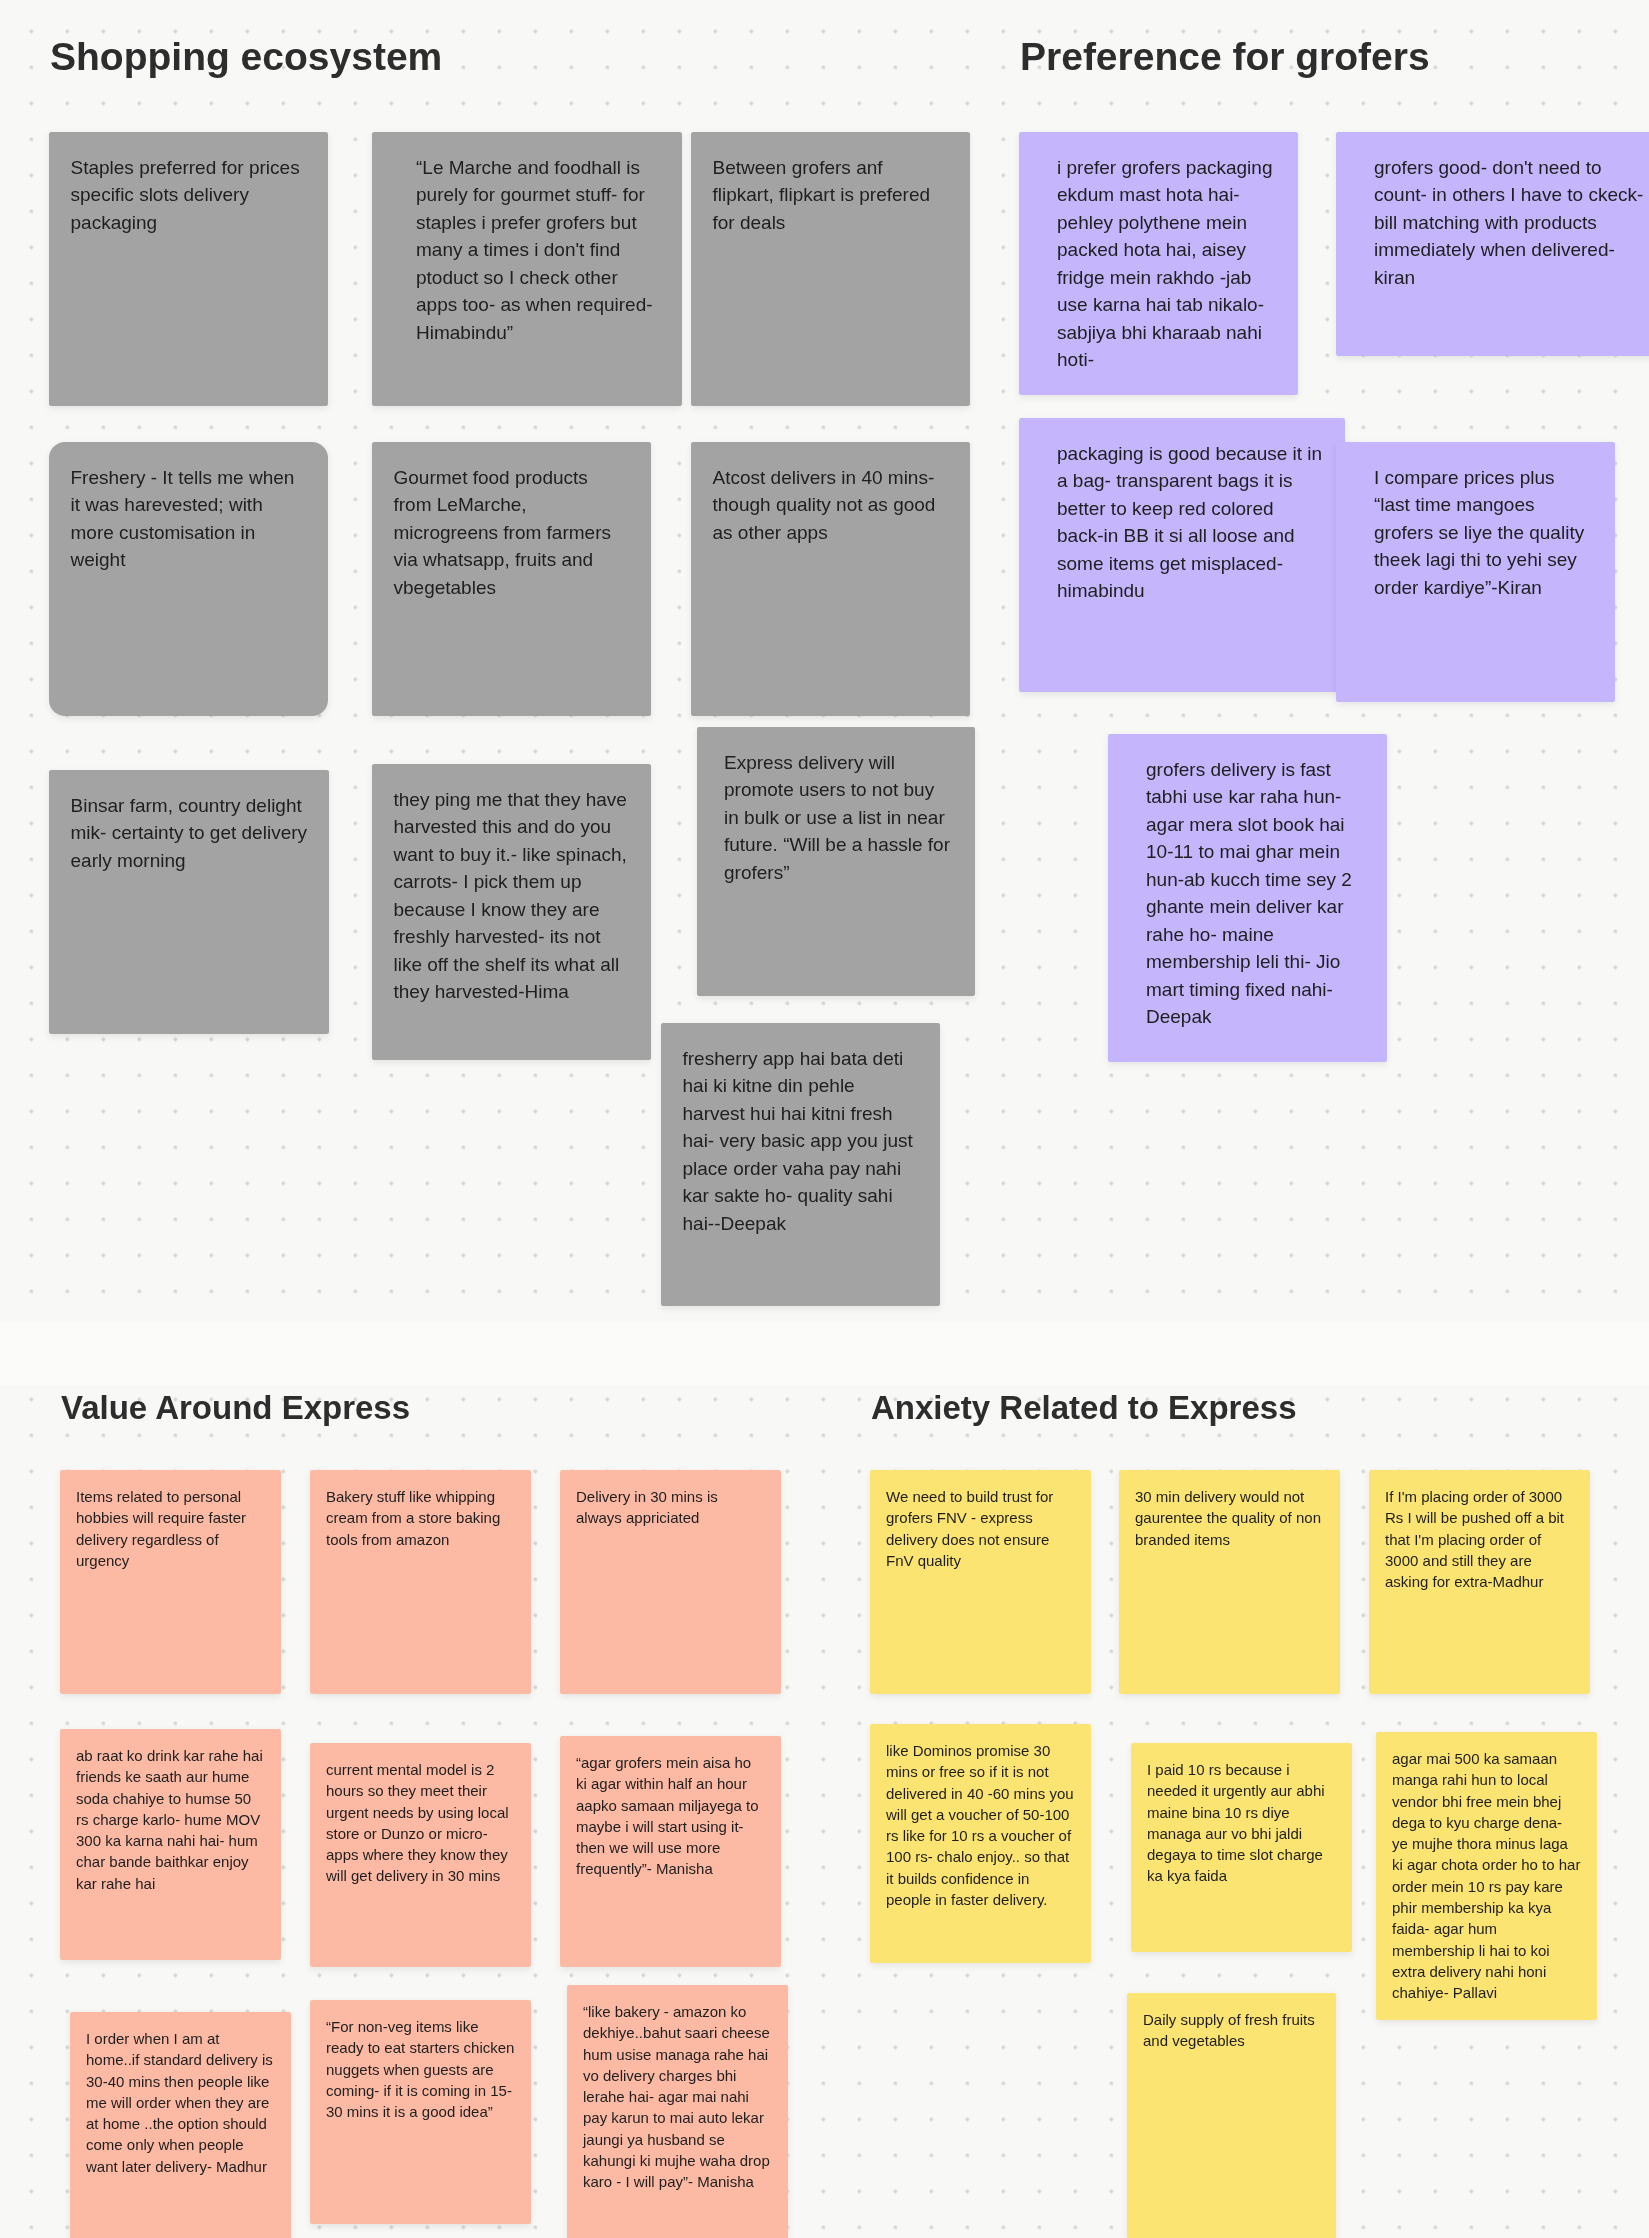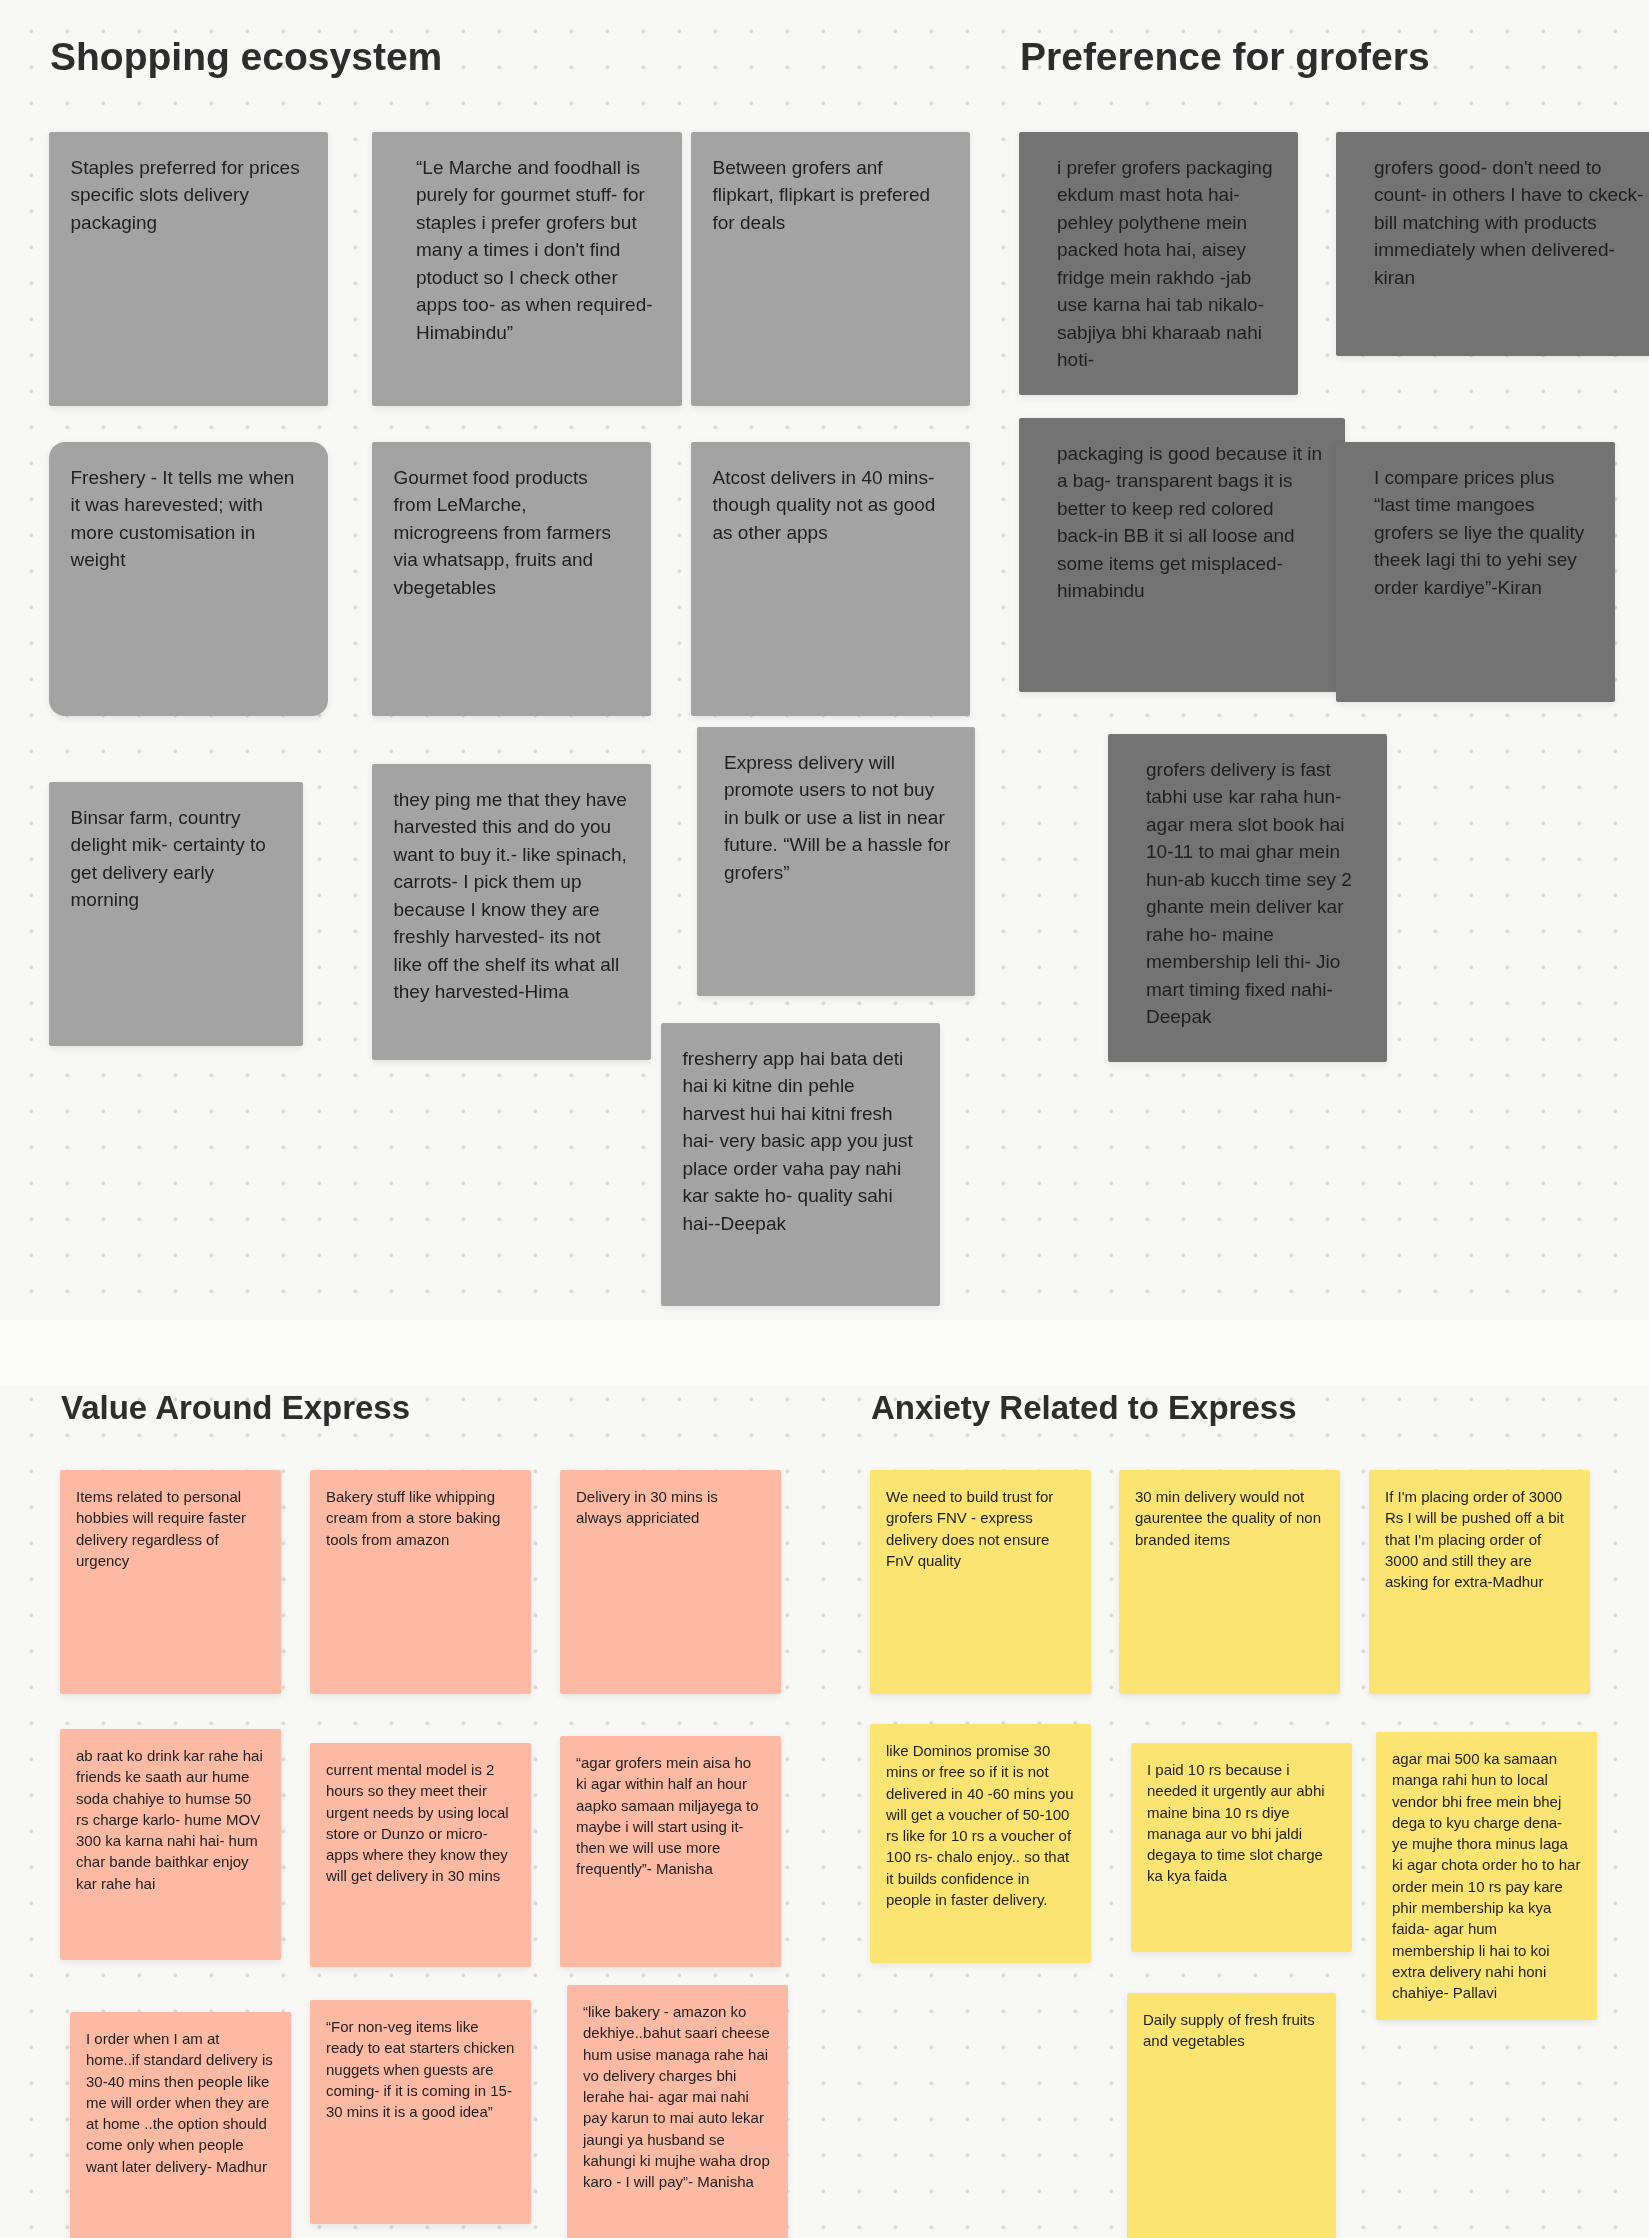--- a/index.html
+++ b/index.html
@@ -40,21 +40,21 @@
     color: #1f1f1f;
     box-shadow: 0 2.7px 7.2px rgba(0,0,0,0.08);
     word-wrap: break-word;
   }
   .note.small {
     padding: 16px;
     font-size: 15px;
     line-height: 1.42;
   }
   .purple { background: #a3a3a3; }
-  .green  { background: #737373; padding-left: 38px; }
+  .green  { background: #c4b5fd; padding-left: 38px; }
   .salmon { background: #fcb9a4; }
   .yellow { background: #fbe471; }
 </style>
 </head>
 <body>
 
 <div id="canvas">
 
   <div class="band" style="top:1322px;height:63px;"></div>
 
@@ -62,21 +62,21 @@
   <div class="section-title title-lg" style="left:1019px;top:34px;">Preference for grofers</div>
   <div class="section-title title-md" style="left:60px;top:1388px;">Value Around Express</div>
   <div class="section-title title-md" style="left:870px;top:1388px;">Anxiety Related to Express</div>
 
   <div class="note purple" style="left:49px;top:132px;width:279px;min-height:274px;">Staples preferred for prices specific slots delivery packaging</div>
   <div class="note purple" style="left:372px;top:132px;width:310px;min-height:274px;padding-left:44px;">“Le Marche and foodhall is purely for gourmet stuff- for staples i prefer grofers but many a times i don't find ptoduct so I check other apps too- as when required-Himabindu”</div>
   <div class="note purple" style="left:691px;top:132px;width:279px;min-height:274px;">Between grofers anf flipkart, flipkart is prefered for deals</div>
   <div class="note purple" style="left:49px;top:442px;width:279px;min-height:274px;border-radius:16px;">Freshery - It tells me when it was harevested; with more customisation in weight</div>
   <div class="note purple" style="left:372px;top:442px;width:279px;min-height:274px;">Gourmet food products from LeMarche, microgreens from farmers via whatsapp, fruits and vbegetables</div>
   <div class="note purple" style="left:691px;top:442px;width:279px;min-height:274px;">Atcost delivers in 40 mins- though quality not as good as other apps</div>
-  <div class="note purple" style="left:49px;top:770px;width:254px;min-height:264px;margin-top:12px;">Binsar farm, country delight mik- certainty to get  delivery early morning</div>
+  <div class="note purple" style="left:49px;top:770px;width:280px;min-height:264px;">Binsar farm, country delight mik- certainty to get  delivery early morning</div>
   <div class="note purple" style="left:372px;top:764px;width:279px;min-height:296px;">they ping me that they have harvested this and do you want to buy it.- like spinach, carrots- I pick them up because I know they are freshly harvested- its not like off the shelf its what all they harvested-Hima</div>
   <div class="note purple" style="left:697px;top:727px;width:278px;min-height:269px;padding-left:27px;">Express delivery will promote users to not buy in bulk or use a list in near future. “Will be a hassle for grofers”</div>
   <div class="note purple" style="left:661px;top:1023px;width:279px;min-height:283px;">fresherry app hai bata deti hai ki kitne din pehle harvest hui hai kitni fresh hai- very basic app you just place order vaha pay nahi kar sakte ho- quality sahi hai--Deepak</div>
 
   <div class="note green" style="left:1019px;top:132px;width:279px;min-height:246px;">i prefer grofers packaging ekdum mast hota hai- pehley polythene mein packed hota hai, aisey fridge mein rakhdo -jab use karna hai tab nikalo- sabjiya bhi kharaab nahi hoti-</div>
   <div class="note green" style="left:1336px;top:132px;width:336px;min-height:224px;">grofers good- don't need to count- in others I have to ckeck- bill matching with products immediately when delivered-kiran</div>
   <div class="note green" style="left:1019px;top:418px;width:326px;min-height:274px;">packaging is good because it in a bag- transparent bags it is better to keep red colored back-in BB it si all loose and some items get misplaced-himabindu</div>
   <div class="note green" style="left:1336px;top:442px;width:279px;min-height:260px;">I compare prices plus “last time mangoes  grofers se liye the quality theek lagi thi to yehi sey order kardiye”-Kiran</div>
   <div class="note green" style="left:1108px;top:734px;width:279px;min-height:328px;">grofers delivery is fast tabhi use kar raha hun- agar mera slot book hai 10-11 to mai ghar mein hun-ab kucch time sey 2 ghante mein deliver kar rahe ho- maine membership leli thi- Jio mart timing fixed nahi-Deepak</div>
 

